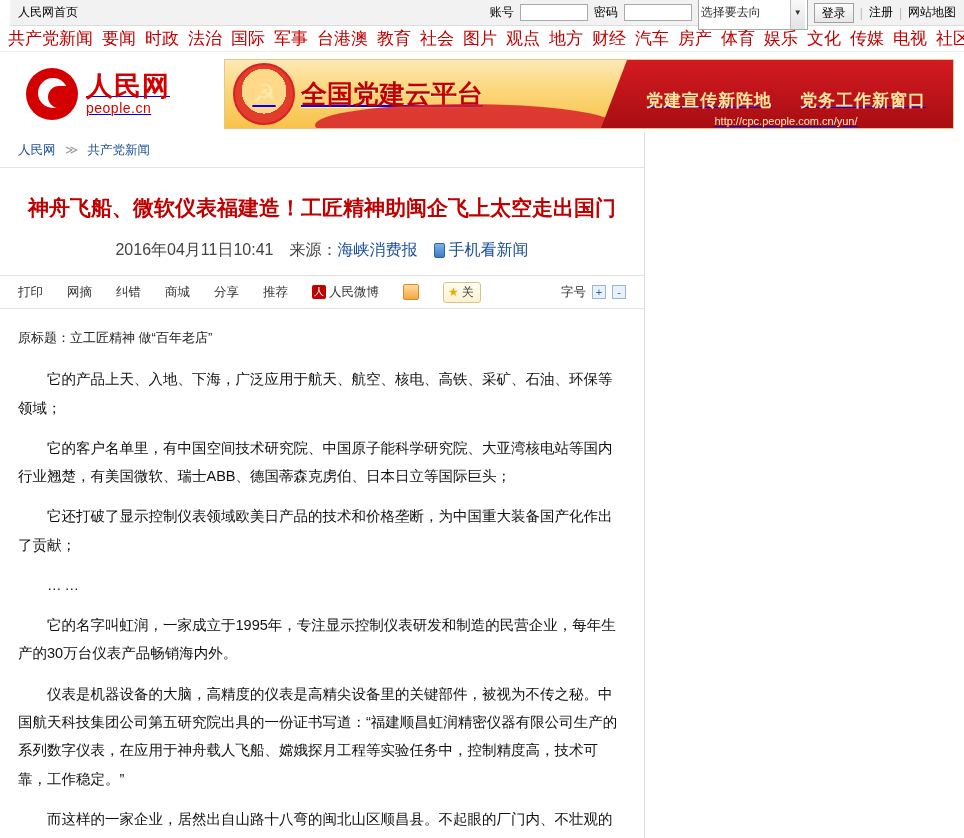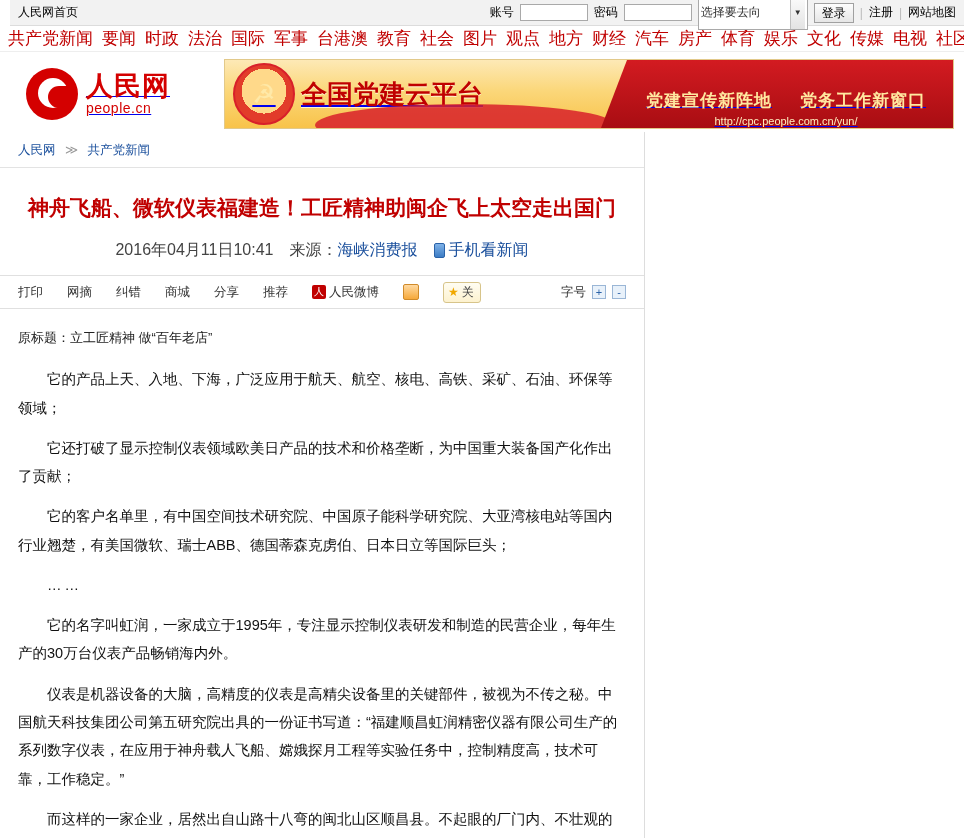--- a/index.html
+++ b/index.html
@@ -444,22 +444,22 @@
       <span class="fontsize">
         <span>字号</span>
         <span class="fs-btn">+</span>
         <span class="fs-btn">-</span>
       </span>
     </div>
 
     <div class="body-area">
       <div class="orig-title">原标题：立工匠精神 做“百年老店”</div>
       <p>它的产品上天、入地、下海，广泛应用于航天、航空、核电、高铁、采矿、石油、环保等领域；</p>
+      <p>它的客户名单里，有中国空间技术研究院、中国原子能科学研究院、大亚湾核电站等国内行业翘楚，有美国微软、瑞士ABB、德国蒂森克虏伯、日本日立等国际巨头；</p>
       <p>它还打破了显示控制仪表领域欧美日产品的技术和价格垄断，为中国重大装备国产化作出了贡献；</p>
-      <p>它的客户名单里，有中国空间技术研究院、中国原子能科学研究院、大亚湾核电站等国内行业翘楚，有美国微软、瑞士ABB、德国蒂森克虏伯、日本日立等国际巨头；</p>
       <p class="dots">……</p>
       <p>它的名字叫虹润，一家成立于1995年，专注显示控制仪表研发和制造的民营企业，每年生产的30万台仪表产品畅销海内外。</p>
       <p>仪表是机器设备的大脑，高精度的仪表是高精尖设备里的关键部件，被视为不传之秘。中国航天科技集团公司第五研究院出具的一份证书写道：“福建顺昌虹润精密仪器有限公司生产的系列数字仪表，在应用于神舟载人飞船、嫦娥探月工程等实验任务中，控制精度高，技术可靠，工作稳定。”</p>
       <p>而这样的一家企业，居然出自山路十八弯的闽北山区顺昌县。不起眼的厂门内、不壮观的厂房里，究竟藏着怎样的奥秘，孕育了如此“高大上”的企业？在仪表行业也面临去产能去库存压力的背景下，它又是如何做得这么好的呢？</p>
     </div>
   </div>
 
   <div class="col-side"></div>
 </div>
 

